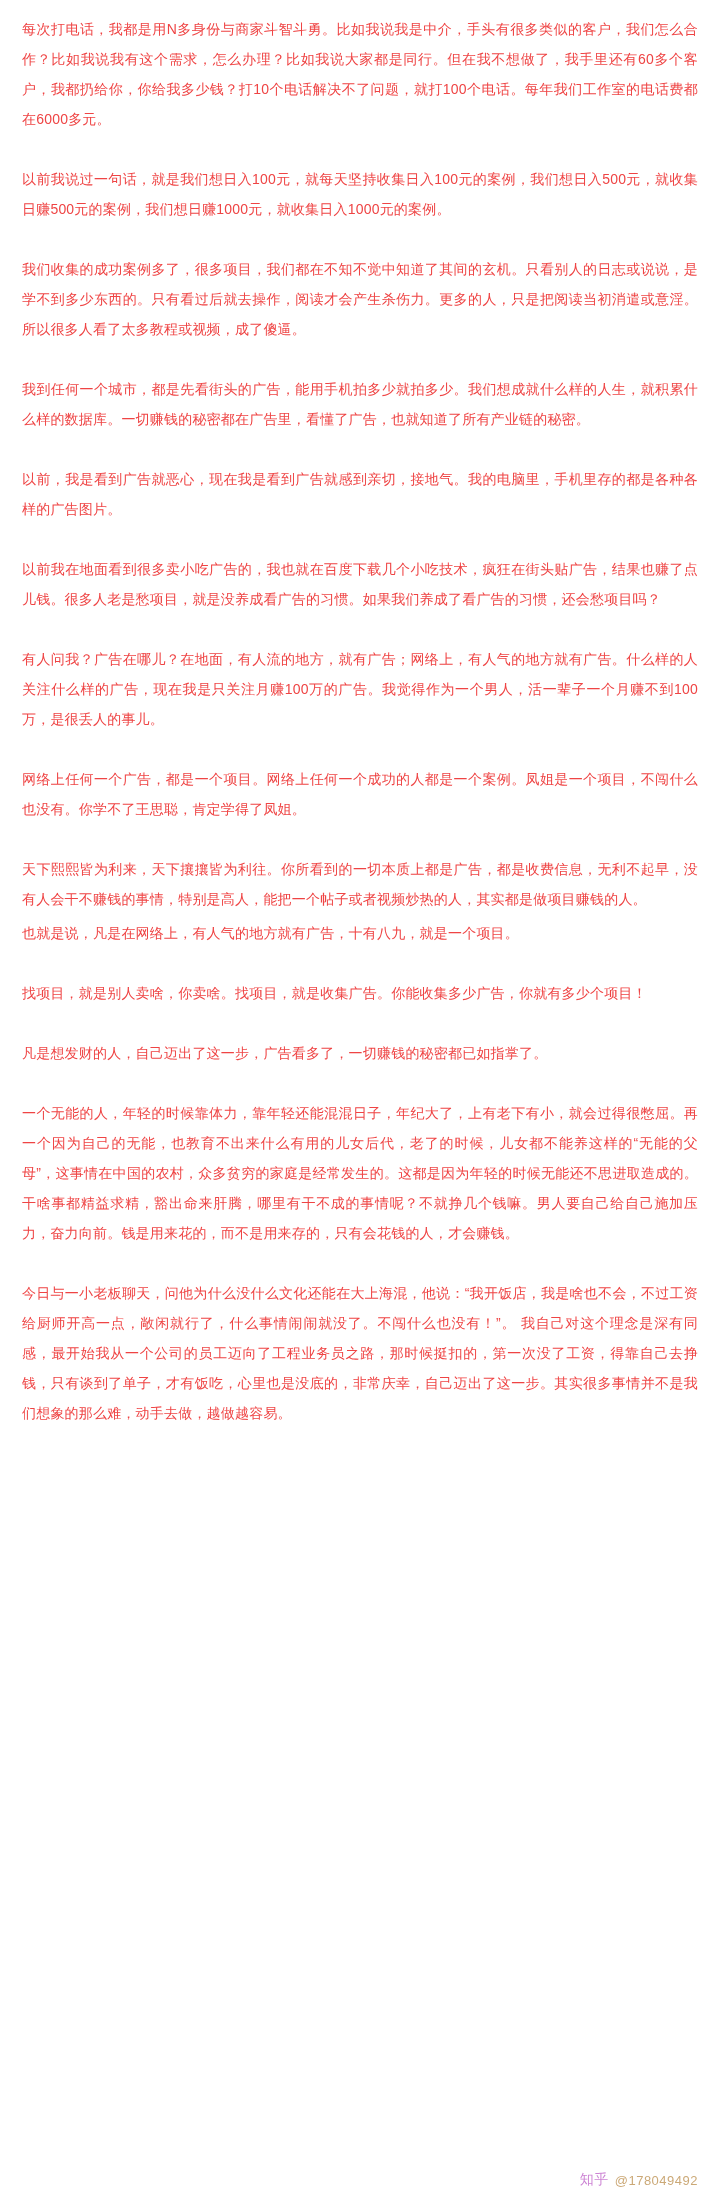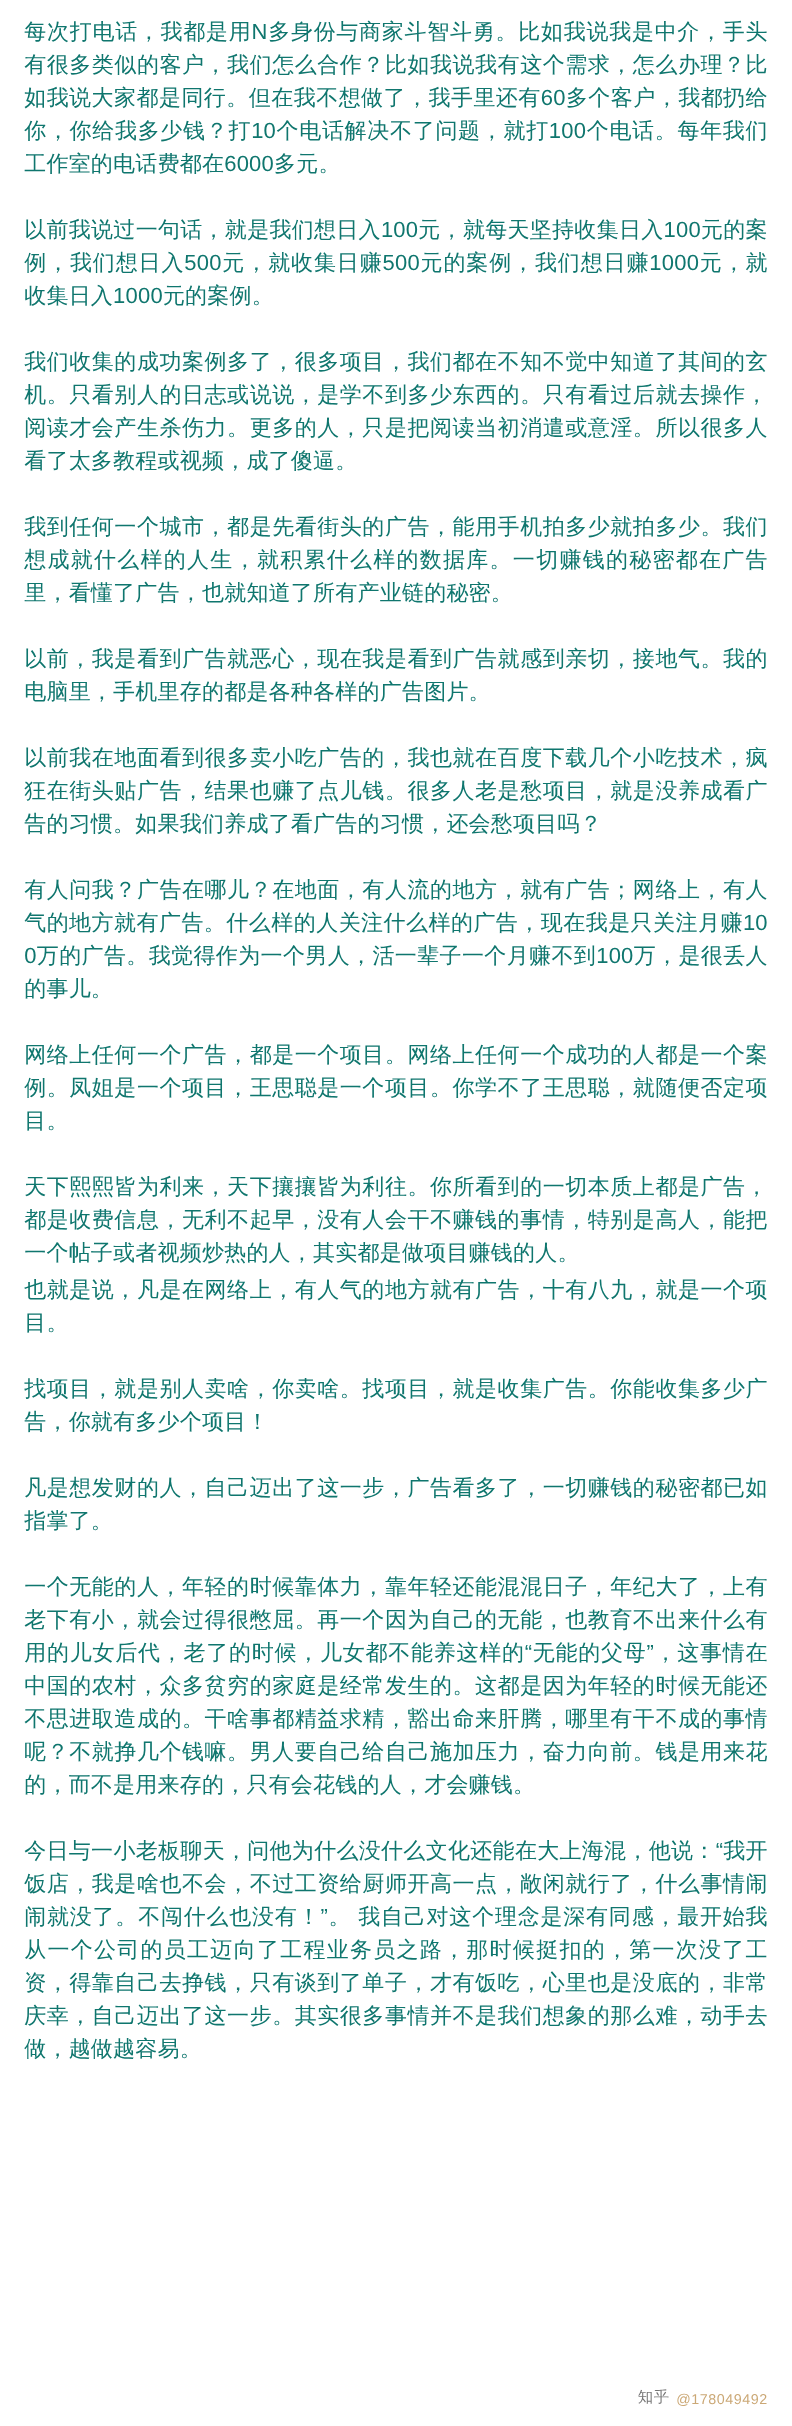--- a/index.html
+++ b/index.html
@@ -13,24 +13,24 @@
     font-family: "Liberation Sans", sans-serif;
     color: #3f3f3f;
     position: relative;
   }
   .article {
     padding: 14px 22px 10px 22px;
     box-sizing: border-box;
     width: 720px;
   }
   .para {
-    font-size: 20px;
+    font-size: 14px;
     line-height: 30px;
     letter-spacing: 0.2px;
-    color: #0f766e;
+    color: #ef4444;
     margin: 0 0 30px 0;
     text-align: justify;
     text-justify: inter-ideograph;
     word-break: break-all;
   }
   .para.tight {
     margin-bottom: 4px;
   }
   .para:last-child {
     margin-bottom: 12px;
@@ -39,41 +39,41 @@
     position: absolute;
     right: 22px;
     bottom: 16px;
     display: flex;
     align-items: center;
     gap: 6px;
     opacity: 0.55;
   }
   .footer-logo {
     font-size: 14px;
-    color: #000000;
+    color: #a21caf;
     letter-spacing: 0.5px;
   }
   .footer-id {
     font-size: 13px;
     color: #a16207;
     letter-spacing: 0.5px;
   }
 </style>
 </head>
 <body>
 
 <div class="article">
   <p class="para">每次打电话，我都是用N多身份与商家斗智斗勇。比如我说我是中介，手头有很多类似的客户，我们怎么合作？比如我说我有这个需求，怎么办理？比如我说大家都是同行。但在我不想做了，我手里还有60多个客户，我都扔给你，你给我多少钱？打10个电话解决不了问题，就打100个电话。每年我们工作室的电话费都在6000多元。</p>
   <p class="para">以前我说过一句话，就是我们想日入100元，就每天坚持收集日入100元的案例，我们想日入500元，就收集日赚500元的案例，我们想日赚1000元，就收集日入1000元的案例。</p>
   <p class="para">我们收集的成功案例多了，很多项目，我们都在不知不觉中知道了其间的玄机。只看别人的日志或说说，是学不到多少东西的。只有看过后就去操作，阅读才会产生杀伤力。更多的人，只是把阅读当初消遣或意淫。所以很多人看了太多教程或视频，成了傻逼。</p>
   <p class="para">我到任何一个城市，都是先看街头的广告，能用手机拍多少就拍多少。我们想成就什么样的人生，就积累什么样的数据库。一切赚钱的秘密都在广告里，看懂了广告，也就知道了所有产业链的秘密。</p>
   <p class="para">以前，我是看到广告就恶心，现在我是看到广告就感到亲切，接地气。我的电脑里，手机里存的都是各种各样的广告图片。</p>
   <p class="para">以前我在地面看到很多卖小吃广告的，我也就在百度下载几个小吃技术，疯狂在街头贴广告，结果也赚了点儿钱。很多人老是愁项目，就是没养成看广告的习惯。如果我们养成了看广告的习惯，还会愁项目吗？</p>
   <p class="para">有人问我？广告在哪儿？在地面，有人流的地方，就有广告；网络上，有人气的地方就有广告。什么样的人关注什么样的广告，现在我是只关注月赚100万的广告。我觉得作为一个男人，活一辈子一个月赚不到100万，是很丢人的事儿。</p>
-  <p class="para">网络上任何一个广告，都是一个项目。网络上任何一个成功的人都是一个案例。凤姐是一个项目，王思聪是一个项目。你学不了王思聪，就随便否定项目。</p>
+  <p class="para">网络上任何一个广告，都是一个项目。网络上任何一个成功的人都是一个案例。凤姐是一个项目，不闯什么也没有。你学不了王思聪，肯定学得了凤姐。</p>
   <p class="para tight">天下熙熙皆为利来，天下攘攘皆为利往。你所看到的一切本质上都是广告，都是收费信息，无利不起早，没有人会干不赚钱的事情，特别是高人，能把一个帖子或者视频炒热的人，其实都是做项目赚钱的人。</p>
   <p class="para">也就是说，凡是在网络上，有人气的地方就有广告，十有八九，就是一个项目。</p>
   <p class="para">找项目，就是别人卖啥，你卖啥。找项目，就是收集广告。你能收集多少广告，你就有多少个项目！</p>
   <p class="para">凡是想发财的人，自己迈出了这一步，广告看多了，一切赚钱的秘密都已如指掌了。</p>
   <p class="para">一个无能的人，年轻的时候靠体力，靠年轻还能混混日子，年纪大了，上有老下有小，就会过得很憋屈。再一个因为自己的无能，也教育不出来什么有用的儿女后代，老了的时候，儿女都不能养这样的“无能的父母”，这事情在中国的农村，众多贫穷的家庭是经常发生的。这都是因为年轻的时候无能还不思进取造成的。干啥事都精益求精，豁出命来肝腾，哪里有干不成的事情呢？不就挣几个钱嘛。男人要自己给自己施加压力，奋力向前。钱是用来花的，而不是用来存的，只有会花钱的人，才会赚钱。</p>
   <p class="para">今日与一小老板聊天，问他为什么没什么文化还能在大上海混，他说：“我开饭店，我是啥也不会，不过工资给厨师开高一点，敞闲就行了，什么事情闹闹就没了。不闯什么也没有！”。 我自己对这个理念是深有同感，最开始我从一个公司的员工迈向了工程业务员之路，那时候挺扣的，第一次没了工资，得靠自己去挣钱，只有谈到了单子，才有饭吃，心里也是没底的，非常庆幸，自己迈出了这一步。其实很多事情并不是我们想象的那么难，动手去做，越做越容易。</p>
 </div>
 
 <div class="footer">
   <span class="footer-logo">知乎</span>

